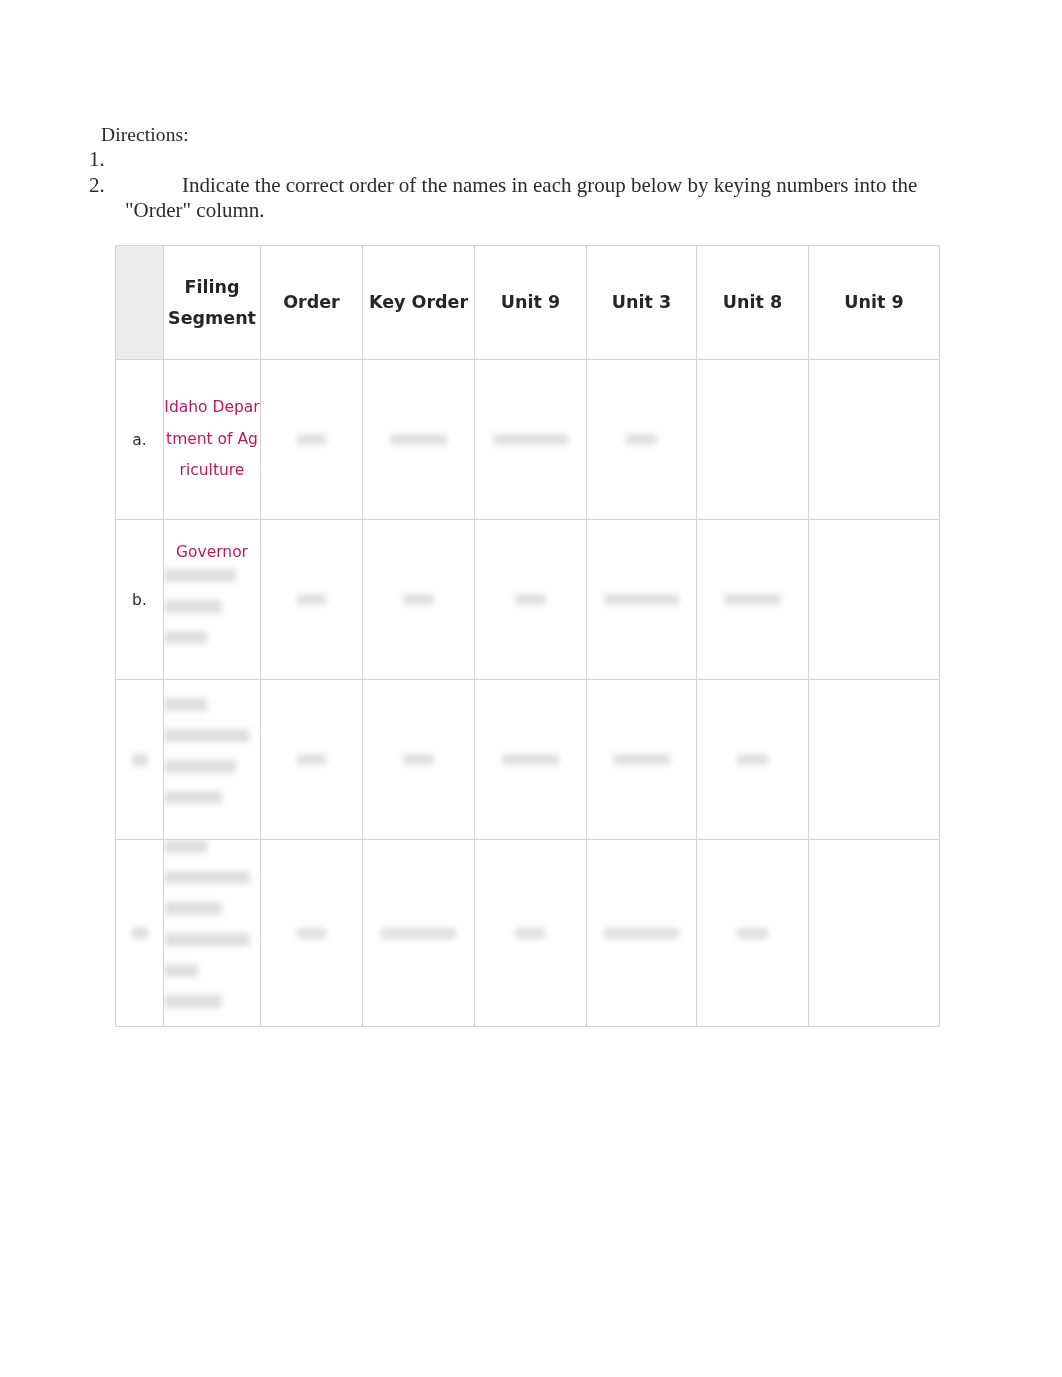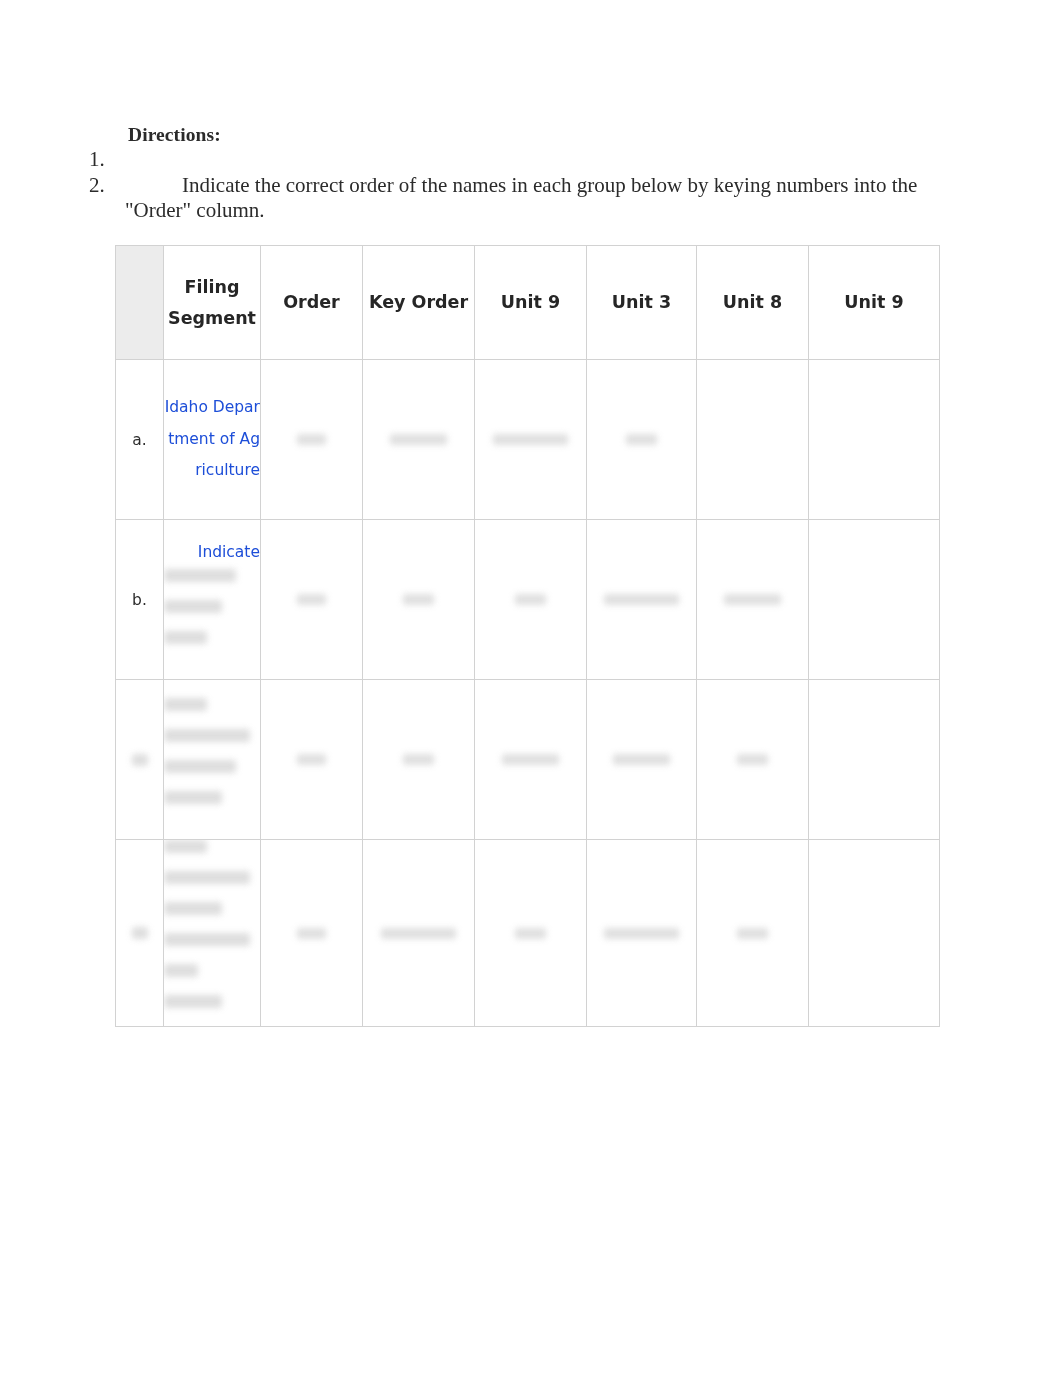--- a/index.html
+++ b/index.html
@@ -25,24 +25,24 @@
   .directions {
     position: absolute;
     left: 78px;
     top: 122px;
     width: 880px;
     font-family: "Liberation Serif", serif;
     color: #2b2b2b;
   }
 
   .directions-title {
-    font-weight: bold;
+    font-weight: normal;
     font-size: 19.5px;
     line-height: 25px;
-    margin-left: 50px;
+    margin-left: 23px;
     letter-spacing: .1px;
   }
 
   .dir-list {
     margin: 0;
     padding: 0;
     list-style: none;
   }
 
   .dir-item {
@@ -131,22 +131,22 @@
     vertical-align: middle;
     padding: 0 14px;
     word-break: break-all;
   }
 
   td.segment-cell {
     background: #ececec;
     font-family: "DejaVu Sans", sans-serif;
     font-size: 15.5px;
     line-height: 31.5px;
-    color: #1d4ed8;
-    text-align: right;
+    color: #be185d;
+    text-align: center;
     vertical-align: top;
     padding: 12px 4px 8px 10px;
     word-break: break-all;
     overflow: hidden;
   }
 
   td.answer-cell {
     background: #ffffff;
   }
 
@@ -265,21 +265,21 @@
             
           </td>
           <td class="answer-cell">
             
           </td>
         </tr>
 
         <tr>
           <td class="marker-cell">b.</td>
           <td class="segment-cell">
-            <span class="seg-text-line">Indicate</span>
+            <span class="seg-text-line">Governor</span>
             <span class="redacted-line w75"></span>
             <span class="redacted-line w60"></span>
             <span class="redacted-line w45"></span>
           </td>
           <td class="answer-cell">
             <span class="answer-blur narrow"></span>
           </td>
           <td class="answer-cell">
             <span class="answer-blur narrow"></span>
           </td>

